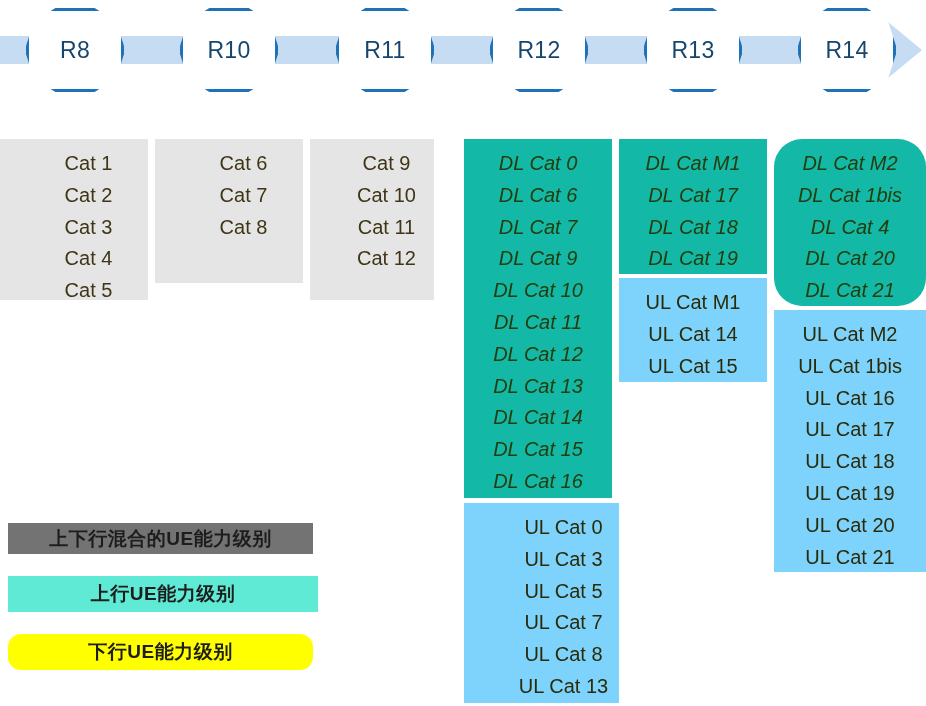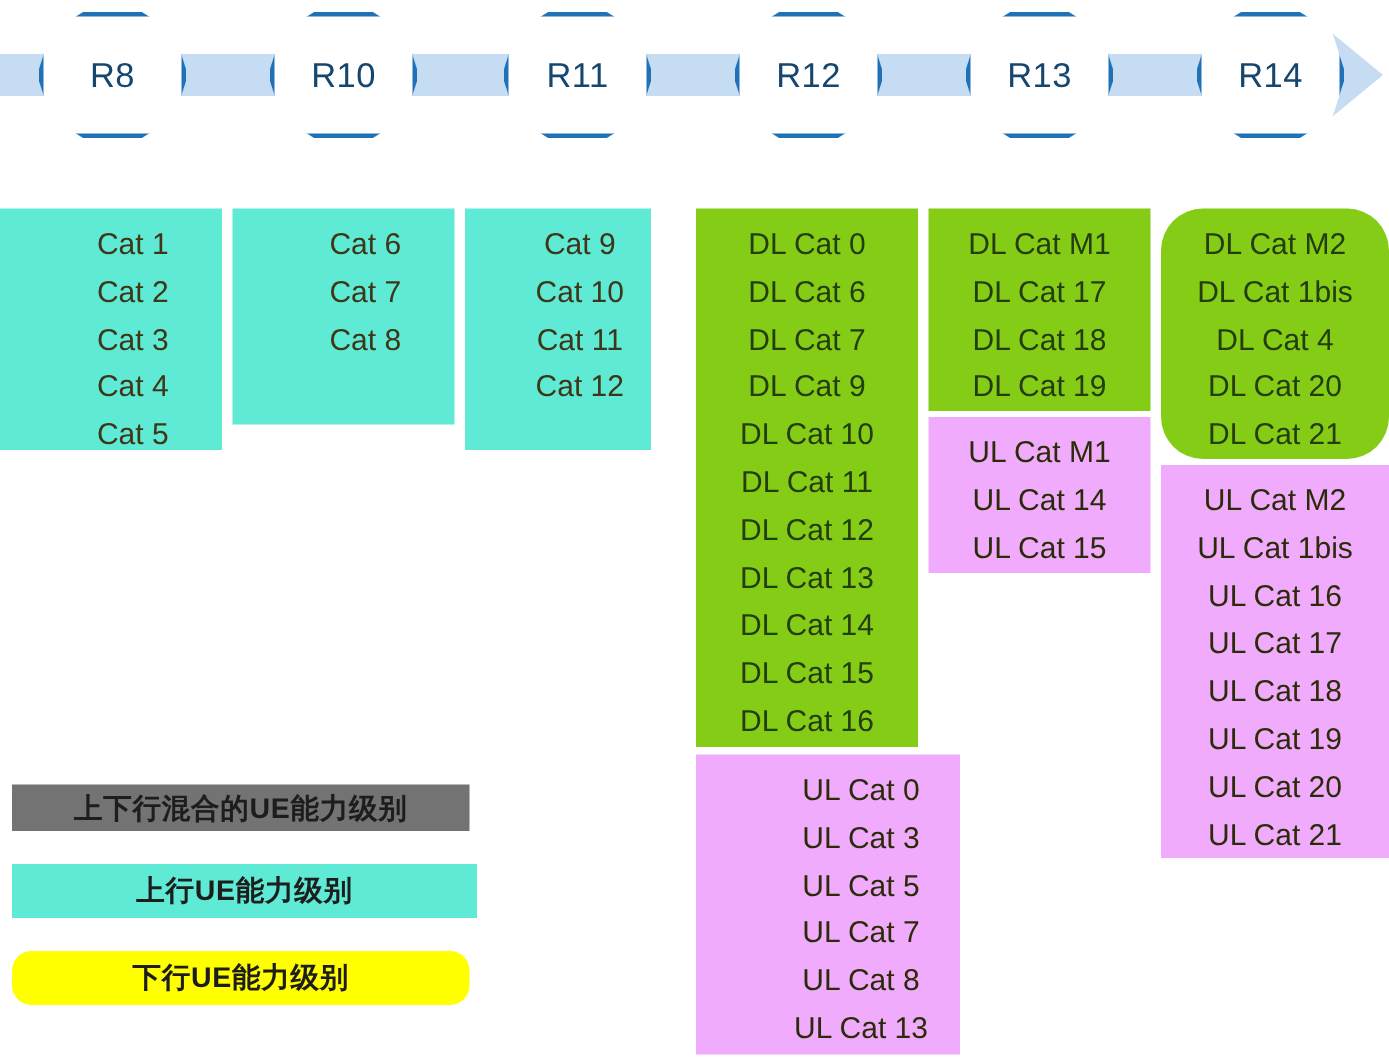--- a/index.html
+++ b/index.html
@@ -87,25 +87,25 @@
     box-sizing: border-box;
     padding-top: 9px;
     text-align: center;
   }
   .cat-box .cat-line {
     font-size: 20px;
     line-height: 31.8px;
     color: #3b3118;
     white-space: nowrap;
   }
-  .cat-box.mixed  { background: #5eead4; padding-left: 29px; }
+  .cat-box.mixed  { background: #e5e5e5; padding-left: 29px; }
   .cat-box.mixed .cat-line  { color: #3f3517; }
-  .cat-box.uplink { background: #84cc16; }
+  .cat-box.uplink { background: #14b8a6; font-style: italic; }
   .cat-box.uplink .cat-line { color: #243d0c; }
-  .cat-box.downlink { background: #f0abfc; }
+  .cat-box.downlink { background: #7dd3fc; }
   .cat-box.downlink .cat-line { color: #2b2b09; }
 
   
   #legend {
     position: absolute;
     left: 8px;
     top: 523px;
     width: 310px;
   }
   .legend-row {
@@ -180,21 +180,21 @@
       <div class="cat-line">DL Cat 7</div>
       <div class="cat-line">DL Cat 9</div>
       <div class="cat-line">DL Cat 10</div>
       <div class="cat-line">DL Cat 11</div>
       <div class="cat-line">DL Cat 12</div>
       <div class="cat-line">DL Cat 13</div>
       <div class="cat-line">DL Cat 14</div>
       <div class="cat-line">DL Cat 15</div>
       <div class="cat-line">DL Cat 16</div>
     </div>
-    <div class="cat-box downlink" style="left: 464px; top: 503px; width: 176px; height: 200px; padding-left: 44px;">
+    <div class="cat-box downlink" style="left: 464px; top: 503px; width: 155px; height: 200px; padding-left: 44px;">
       <div class="cat-line">UL Cat 0</div>
       <div class="cat-line">UL Cat 3</div>
       <div class="cat-line">UL Cat 5</div>
       <div class="cat-line">UL Cat 7</div>
       <div class="cat-line">UL Cat 8</div>
       <div class="cat-line">UL Cat 13</div>
     </div>
     <div class="cat-box uplink" style="left: 619px; top: 139px; width: 148px; height: 135px;">
       <div class="cat-line">DL Cat M1</div>
       <div class="cat-line">DL Cat 17</div>

